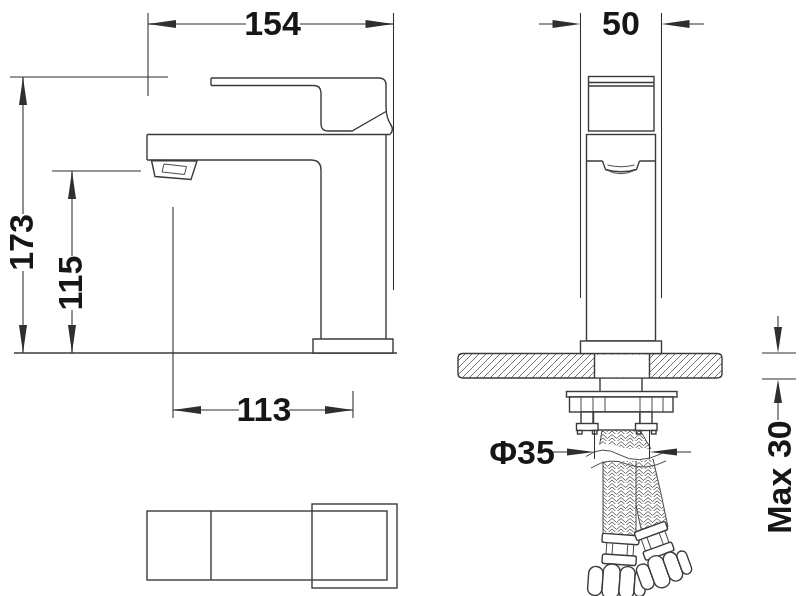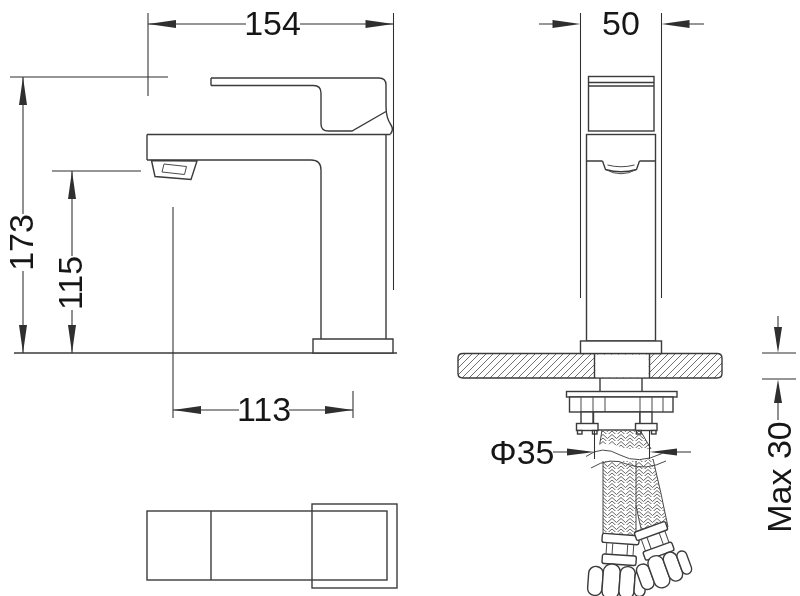--- a/index.html
+++ b/index.html
@@ -1,17 +1,17 @@
 <!DOCTYPE html>
 <html><head>
 <meta charset="utf-8">
 <style>
   html,body{margin:0;padding:0;background:#ffffff;}
   .canvas{position:relative;width:800px;height:596px;background:#ffffff;overflow:hidden;
-          font-family:"Liberation Sans", sans-serif;}
+          font-family:"Liberation Sans", sans-serif;font-weight:bold;}
   svg{display:block;}
   .outline{fill:none;stroke:#3b3b3b;stroke-width:1.4;}
   .outline-fill{fill:#ffffff;stroke:#3b3b3b;stroke-width:1.4;}
   .thin{fill:none;stroke:#4a4a4a;stroke-width:1;}
   .dim{fill:none;stroke:#2f2f2f;stroke-width:1.05;}
   .arrow{fill:#2f2f2f;stroke:none;}
   .dimtext{fill:#161616;font-size:34px;font-family:"Liberation Sans", sans-serif;}
   .braidfill{fill:url(#braid);stroke:none;}
   .white{fill:#ffffff;stroke:none;}
 </style>

